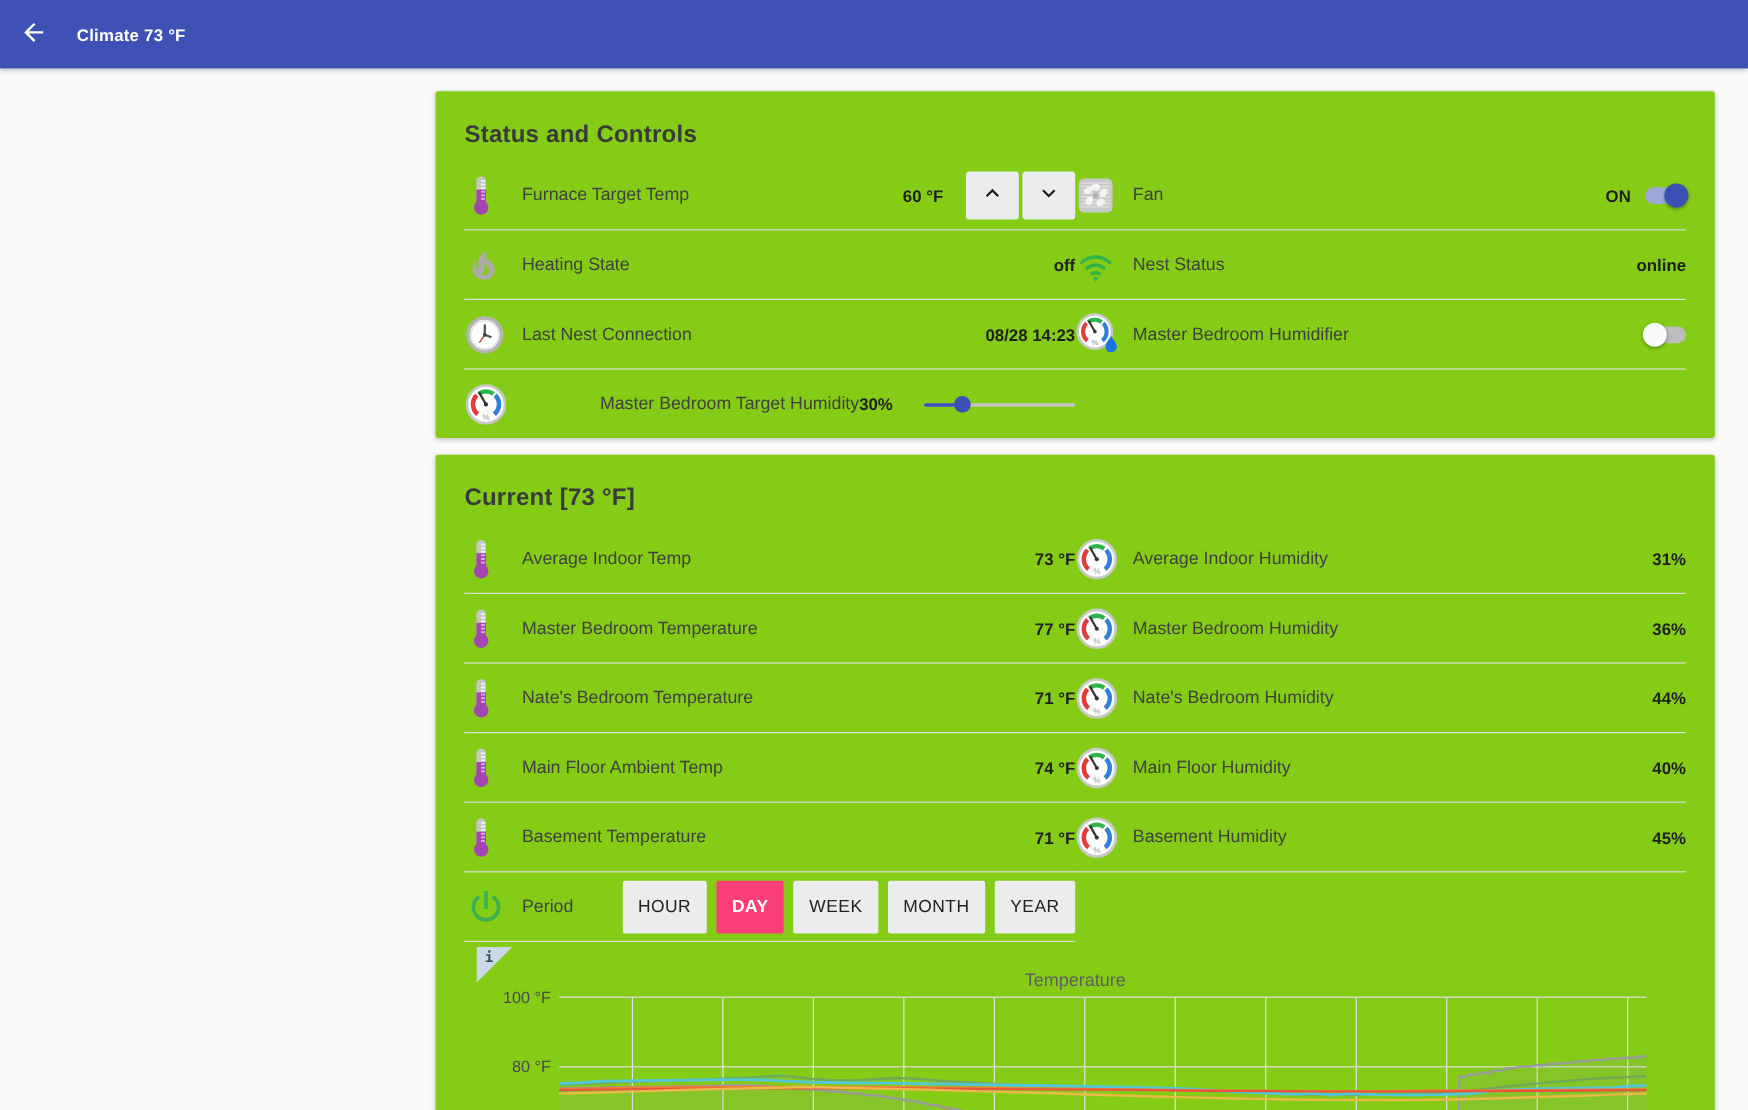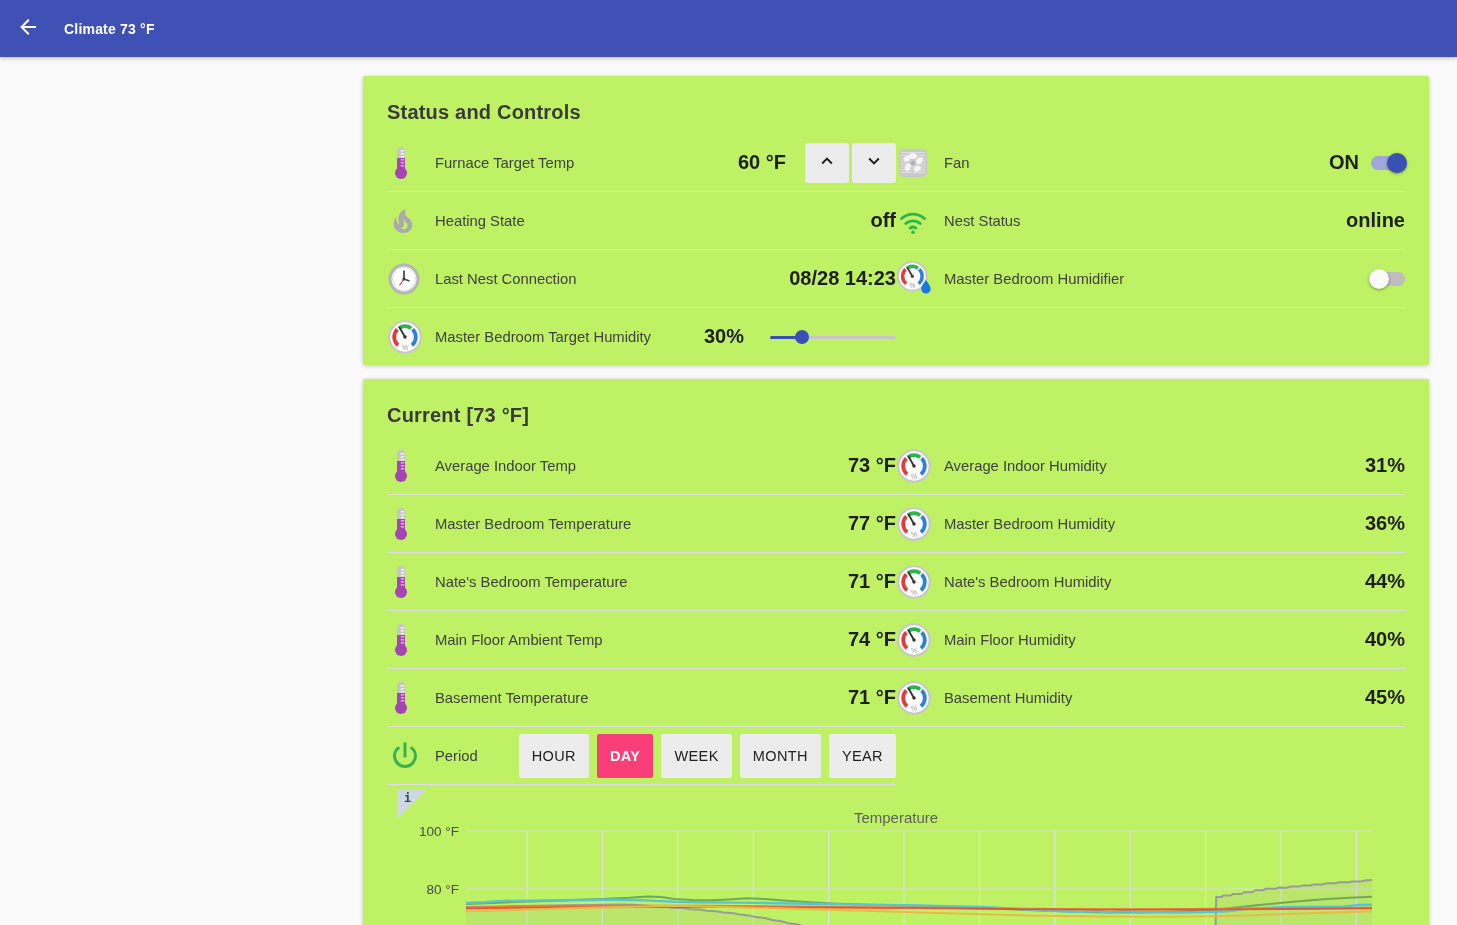--- a/index.html
+++ b/index.html
@@ -13,34 +13,34 @@
     height:57px;background:#3f51b5;display:flex;align-items:center;
     color:#fff;padding:0 16px;box-shadow:0 2px 4px rgba(0,0,0,.2);
     position:relative;z-index:5;
   }
   .back-btn{width:40px;height:40px;border:none;background:transparent;display:flex;
     align-items:center;justify-content:flex-start;cursor:pointer;padding:0;}
   .app-title{font-size:14px;font-weight:700;margin-left:8px;letter-spacing:.2px;}
   
   .content{position:absolute;left:363px;top:76px;width:1066px;}
   .card{
-    background:#bef264;border-radius:2px;margin-bottom:14px;
+    background:#84cc16;border-radius:2px;margin-bottom:14px;
     box-shadow:0 1px 4px rgba(0,0,0,.22);padding:0 24px;
   }
   .card-title{
     font-size:20px;font-weight:600;color:#3a3a3a;letter-spacing:.2px;
     padding-top:22px;margin:0 0 8px 0;line-height:28px;
   }
   .grid2{display:grid;grid-template-columns:1fr 1fr;}
   
   .row{display:flex;align-items:center;height:57px;border-bottom:1px solid #dfdfdf;}
-  .row.no-border{border-bottom:none;}
+  .row.no-border{border-bottom:none;text-align:right;}
   .row .icon{width:48px;display:flex;align-items:center;}
   .row .label{flex:1;color:#404040;font-size:14.8px;}
-  .row .value{color:#1f1f1f;font-weight:700;font-size:20px;white-space:nowrap;}
+  .row .value{color:#1f1f1f;font-weight:700;font-size:14px;white-space:nowrap;}
   
   .stepper{display:flex;margin-left:16px;}
   .step-btn{width:44px;height:40px;background:#ececec;border:none;border-radius:3px;
     display:flex;align-items:center;justify-content:center;cursor:pointer;margin-left:3px;}
   
   .toggle{position:relative;width:34px;height:14px;border-radius:7px;margin-left:12px;cursor:pointer;flex:none;}
   .toggle.on{background:#9fa8da;}
   .toggle.off{background:#bdbdbd;}
   .toggle .thumb{position:absolute;top:-3px;width:20px;height:20px;border-radius:50%;
     box-shadow:0 1px 3px rgba(0,0,0,.4);}

